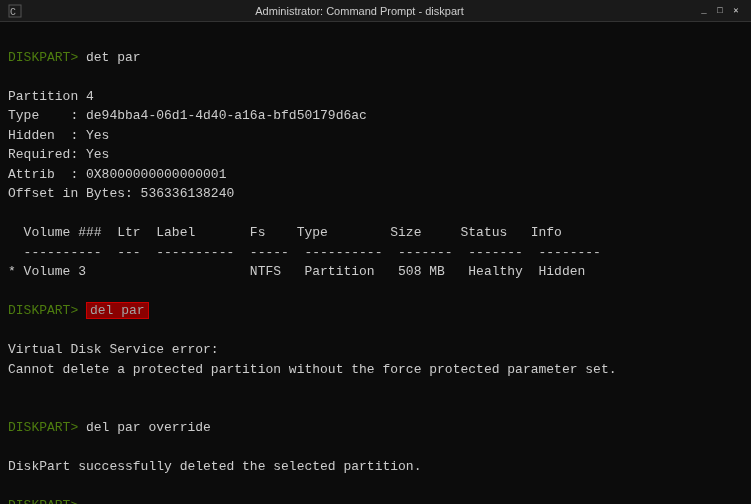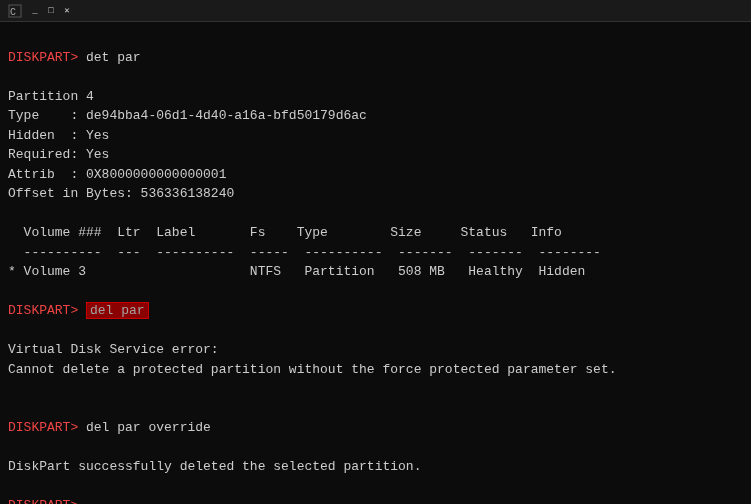--- a/index.html
+++ b/index.html
@@ -66,21 +66,21 @@
       white-space: pre;
       font-size: 13px;
     }
 
     .line {
       display: block;
       white-space: pre;
     }
 
     .prompt {
-      color: #ef4444;
+      color: #4d7c0f;
       white-space: pre;
     }
 
     .command-highlight {
       color: #a3a3a3;
       background: #8b0000;
       border: 1.5px solid #cc0000;
       padding: 0 3px;
       display: inline;
     }
@@ -93,20 +93,21 @@
 </head>
 <body>
 
 <div class="title-bar">
   <div class="title-bar-icon">
     <svg width="14" height="14" viewBox="0 0 14 14">
       <rect x="1" y="1" width="12" height="12" fill="#1a1a1a" stroke="#555" stroke-width="1"></rect>
       <text x="2" y="11" font-size="10" fill="#aaa">C</text>
     </svg>
   </div>
+  <div class="title-bar-text">Administrator: Command Prompt - diskpart</div>
   <div class="title-bar-controls">
     <div class="title-btn">_</div>
     <div class="title-btn">□</div>
     <div class="title-btn">✕</div>
   </div>
 </div>
 
 <div class="terminal-body" id="terminal-container">
 <div class="line"><span class="prompt">DISKPART&gt; </span><span>det par</span></div><div class="empty-line"></div><div class="line">Partition 4</div><div class="line">Type    : de94bba4-06d1-4d40-a16a-bfd50179d6ac</div><div class="line">Hidden  : Yes</div><div class="line">Required: Yes</div><div class="line">Attrib  : 0X8000000000000001</div><div class="line">Offset in Bytes: 536336138240</div><div class="empty-line"></div><div class="line">  Volume ###  Ltr  Label       Fs    Type        Size     Status   Info</div><div class="line">  ----------  ---  ----------  -----  ----------  -------  -------  --------</div><div class="line">* Volume 3                     NTFS   Partition   508 MB   Healthy  Hidden</div><div class="empty-line"></div><div class="line"><span class="prompt">DISKPART&gt; </span><span class="command-highlight">del par</span></div><div class="empty-line"></div><div class="line">Virtual Disk Service error:</div><div class="line">Cannot delete a protected partition without the force protected parameter set.</div><div class="empty-line"></div><div class="empty-line"></div><div class="line"><span class="prompt">DISKPART&gt; </span><span>del par override</span></div><div class="empty-line"></div><div class="line">DiskPart successfully deleted the selected partition.</div><div class="empty-line"></div><div class="line"><span class="prompt">DISKPART&gt; </span></div></div>
 

